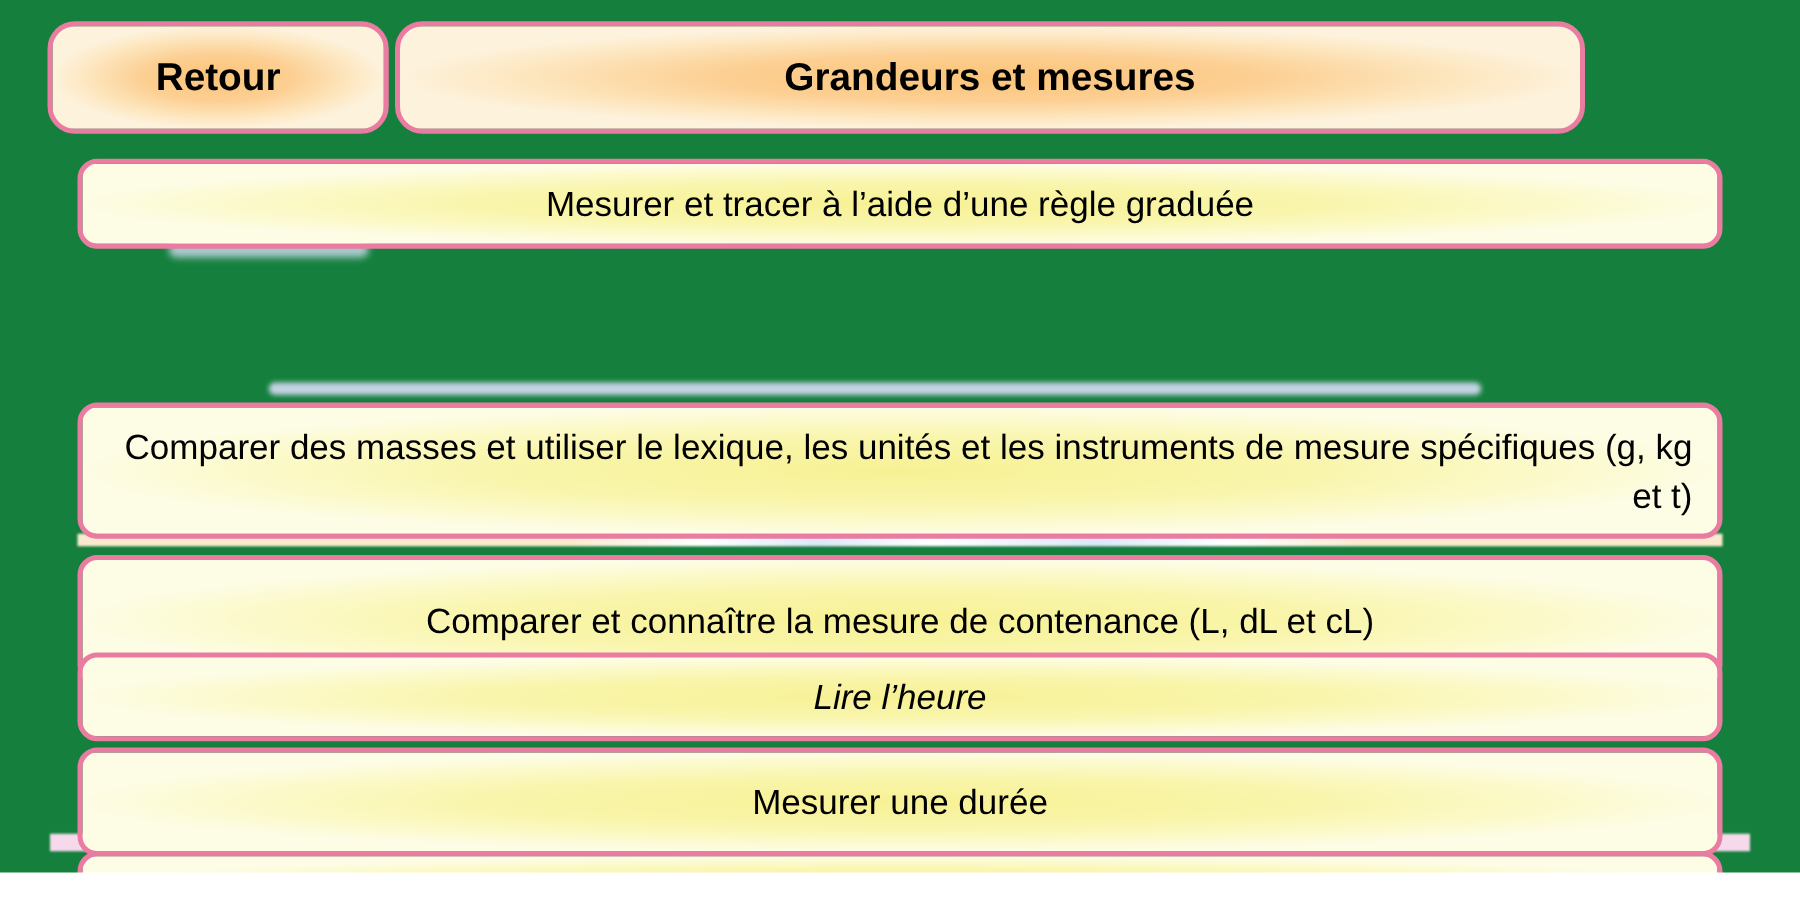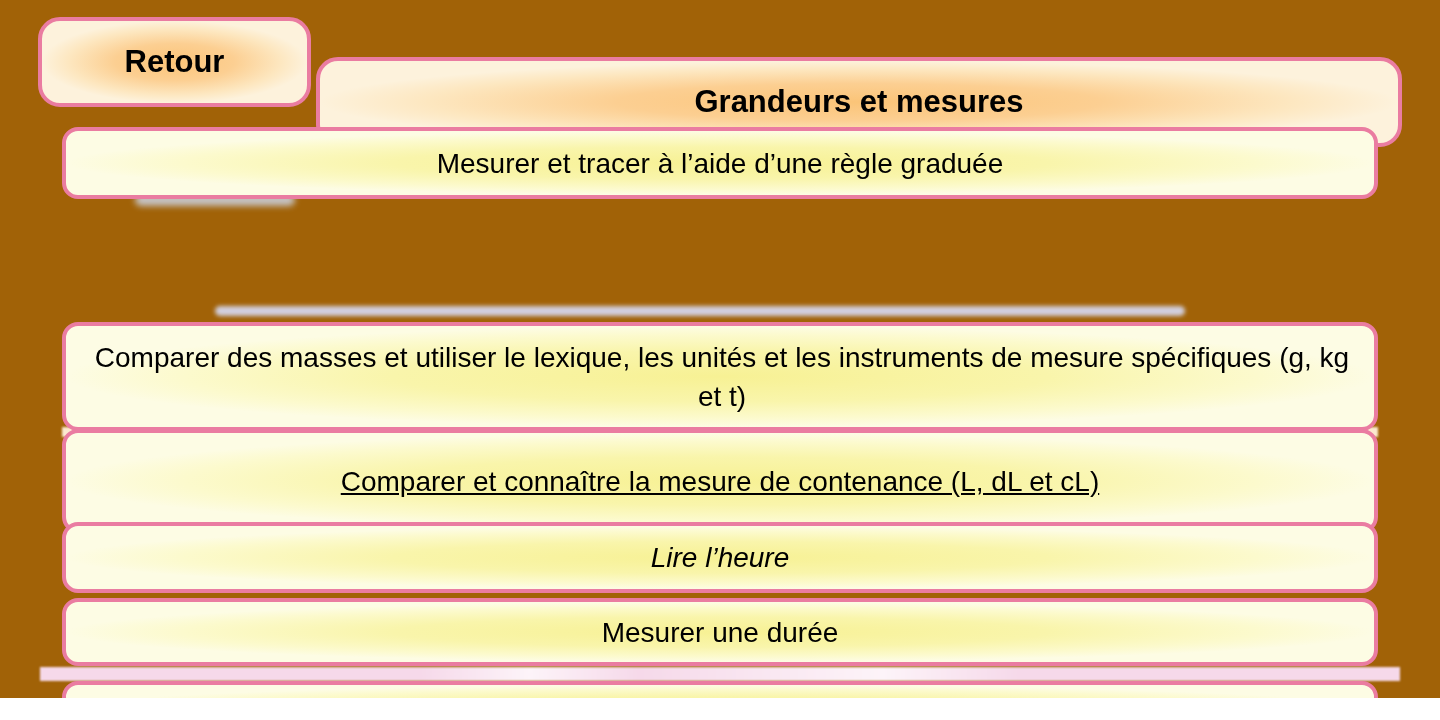--- a/index.html
+++ b/index.html
@@ -5,21 +5,21 @@
   html, body {
     margin: 0;
     padding: 0;
     background: #ffffff;
     font-family: "Liberation Sans", "DejaVu Sans", sans-serif;
   }
   #screen {
     position: relative;
     width: 1440px;
     height: 720px;
-    background: #a16207;
+    background: #15803d;
     overflow: hidden;
   }
   .btn {
     position: absolute;
     box-sizing: border-box;
     border: 4px solid #ea7ca1;
     display: flex;
     align-items: center;
     justify-content: center;
     text-align: center;
@@ -34,32 +34,33 @@
     font-size: 31px;
   }
   .btn-yellow {
     background: radial-gradient(ellipse farthest-side at 50% 50%,
       #f7f194 0%, #f9f5ab 50%, #fcfacd 82%, #fdfce4 100%);
     border-radius: 16px;
     font-weight: normal;
     font-size: 28px;
     line-height: 39px;
     padding: 0 20px;
+    text-align: right;
   }
   
   #btn-retour { left: 38px;  top: 17px; width: 273px;  height: 90px; }
-  #btn-title  { left: 316px; top: 17px; width: 1086px; height: 90px; margin-top: 40px; }
+  #btn-title  { left: 316px; top: 17px; width: 952px; height: 90px; }
   
   .li { left: 62px; width: 1316px; }
   #item-0 { top: 127px; height: 72px; }
   #item-1 { top: 208px; height: 105px; }
   #item-2 { top: 322px; height: 109px; padding-left: 24px; }
-  #item-3 { top: 429px; height: 104px; text-decoration: underline; }
+  #item-3 { top: 444px; height: 104px; }
   #item-4 { top: 522px; height: 71px; font-style: italic; }
-  #item-5 { top: 598px; height: 68px; }
+  #item-5 { top: 598px; height: 87px; }
   #item-6 { top: 681px; height: 55px; }
   
   .artifact { position: absolute; pointer-events: none; }
   #smudge-blue-1 {
     left: 135px; top: 194px; width: 160px; height: 12px;
     background: #cfdcf3; border-radius: 6px; filter: blur(3px); opacity: .8;
   }
   #smudge-lavender {
     left: 215px; top: 306px; width: 970px; height: 10px;
     background: #d8dcf6; border-radius: 5px; filter: blur(2px); opacity: .9;

